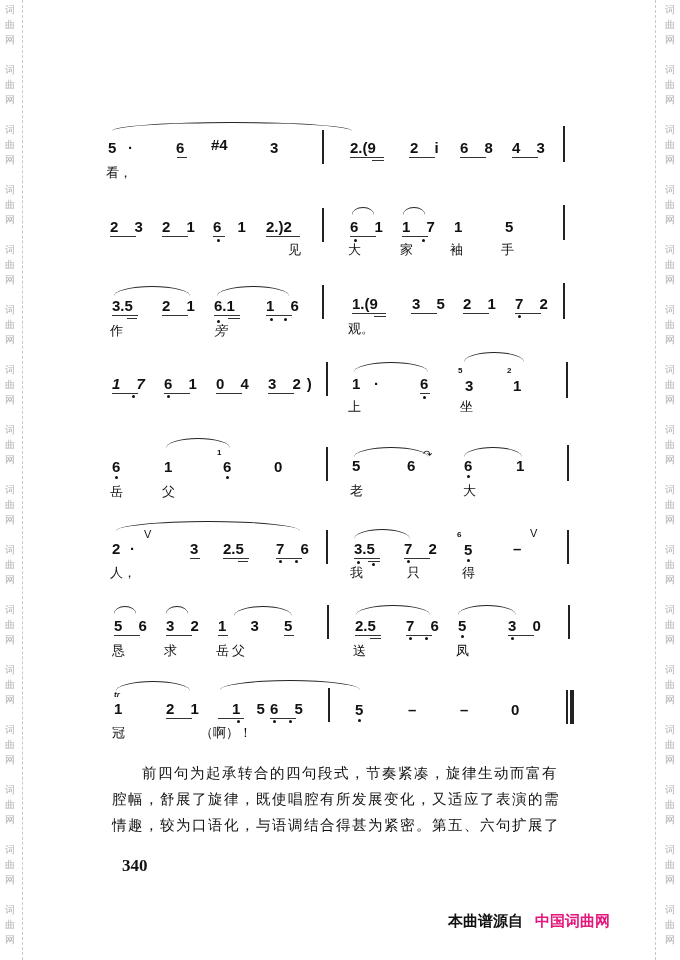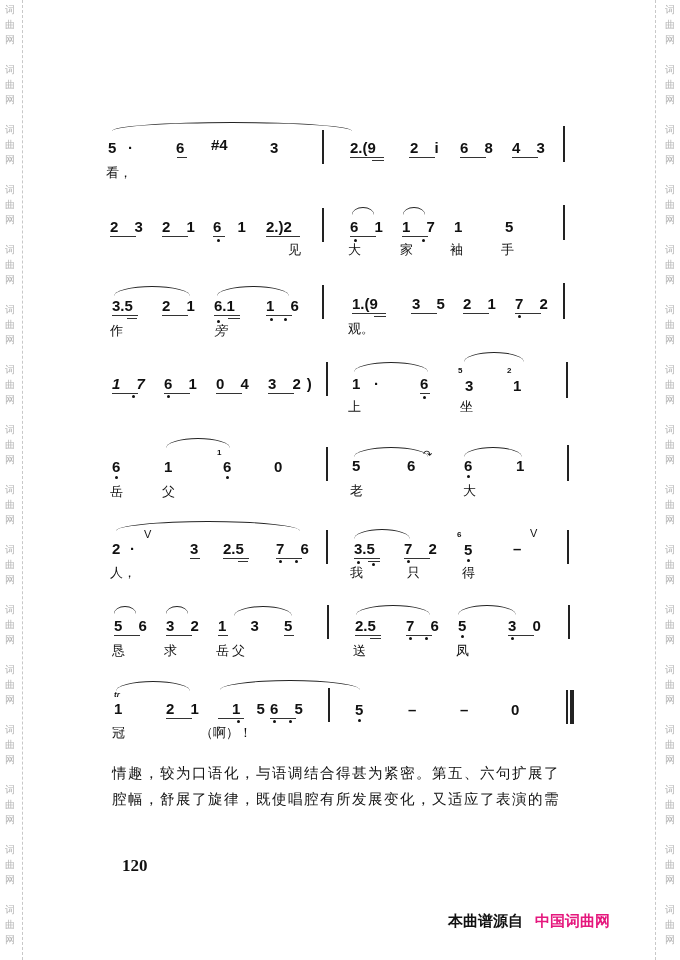--- a/index.html
+++ b/index.html
@@ -286,21 +286,22 @@
   <span class="n" style="left:355px;top:702px;">5</span>
   <div class="dot" style="left:358px;top:719px;"></div>
   <span class="n" style="left:408px;top:702px;">–</span>
   <span class="n" style="left:460px;top:702px;">–</span>
   <span class="n" style="left:511px;top:702px;">0</span>
   <div class="bar" style="left:566px;top:690px;height:34px;width:2px;"></div>
   <div class="bar" style="left:570px;top:690px;height:34px;width:4px;"></div>
 </div>
 
 <div class="para" style="top:760px;">
+  <div style="text-indent:30px;">前四句为起承转合的四句段式，节奏紧凑，旋律生动而富有</div>
+  <div>腔幅，舒展了旋律，既使唱腔有所发展变化，又适应了表演的需</div>
   <div>情趣，较为口语化，与语调结合得甚为紧密。第五、六句扩展了</div>
-  <div>腔幅，舒展了旋律，既使唱腔有所发展变化，又适应了表演的需</div>
 </div>
 
-<div class="pageno">120</div>
+<div class="pageno">340</div>
 
 <div class="source">
   <span>本曲谱源自</span><span class="brand" style="color:#e5177d;">中国词曲网</span>
 </div>
 
 </body></html>

